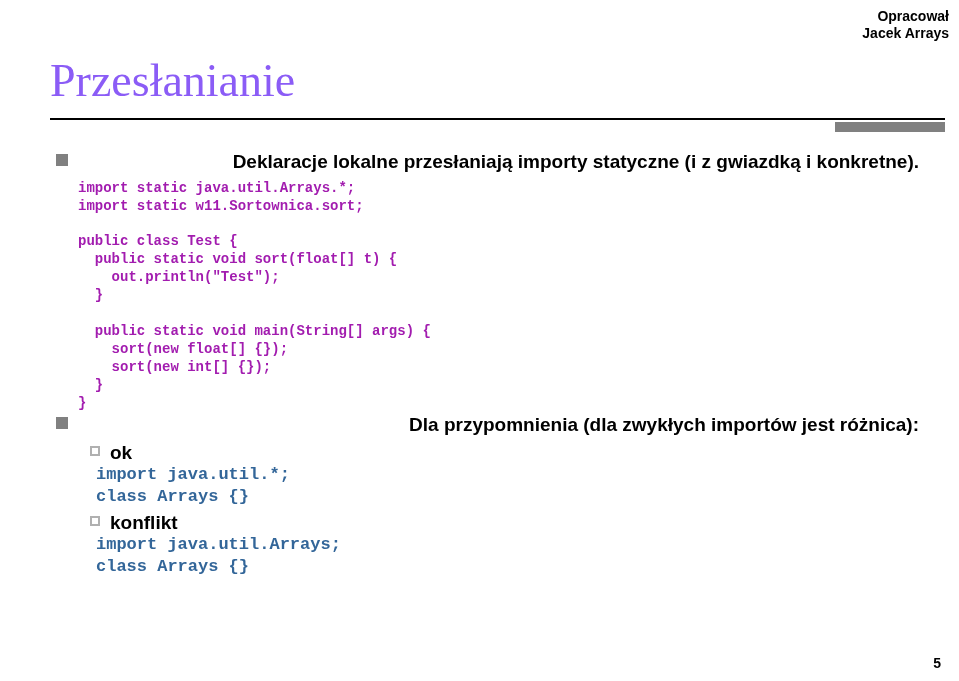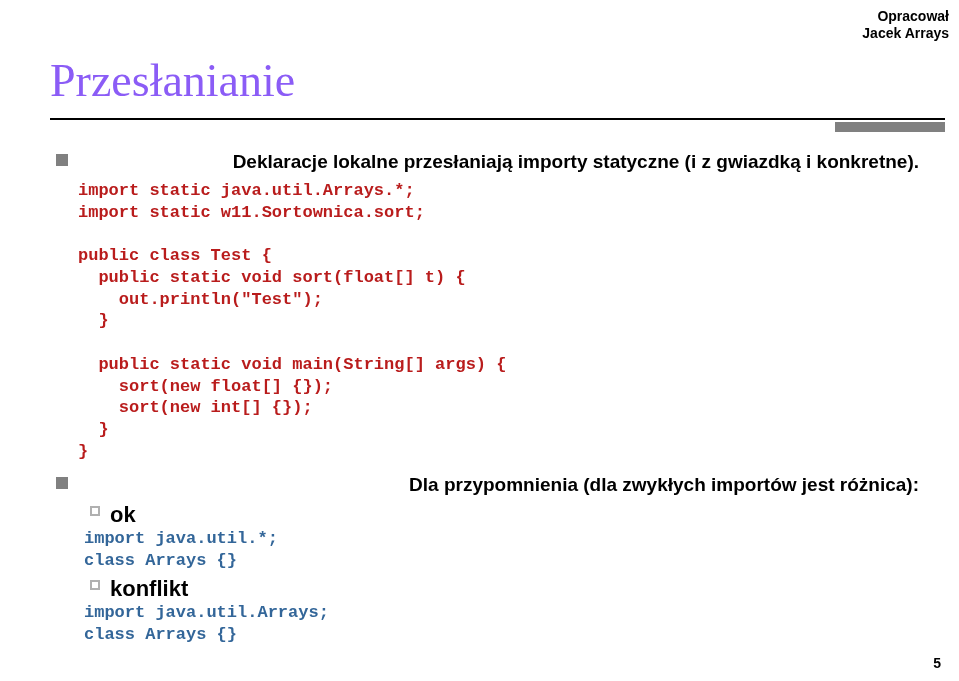--- a/index.html
+++ b/index.html
@@ -68,52 +68,52 @@
     background: #808080;
     flex-shrink: 0;
     margin-top: 4px;
   }
   .b1 .txt {
     font-size: 19px;
     line-height: 1.25;
   }
   .code {
     font-family: "Courier New", Courier, monospace;
-    font-size: 17px;
-    color: #b91c1c;
+    font-size: 14px;
+    color: #a21caf;
     white-space: pre;
     line-height: 1.28;
     margin-left: 22px;
     margin-top: 4px;
-    margin-bottom: 10px;
+    margin-bottom: 0;
   }
   .b2 {
     display: flex;
     align-items: flex-start;
     gap: 10px;
     margin-left: 34px;
     margin-top: 4px;
   }
   .b2 .sq2 {
     width: 10px;
     height: 10px;
     border: 2px solid #b0b0b0;
     flex-shrink: 0;
     margin-top: 4px;
   }
   .b2 .txt2 {
-    font-size: 22px;
+    font-size: 19px;
   }
   .code2 {
     font-family: "Courier New", Courier, monospace;
     font-size: 17px;
     color: #336699;
     white-space: pre;
     line-height: 1.28;
-    margin-left: 28px;
+    margin-left: 40px;
   }
   .page-num {
     position: absolute;
     bottom: 10px;
     right: 18px;
     font-size: 14px;
     color: #000;
   }
 </style>
 </head>

